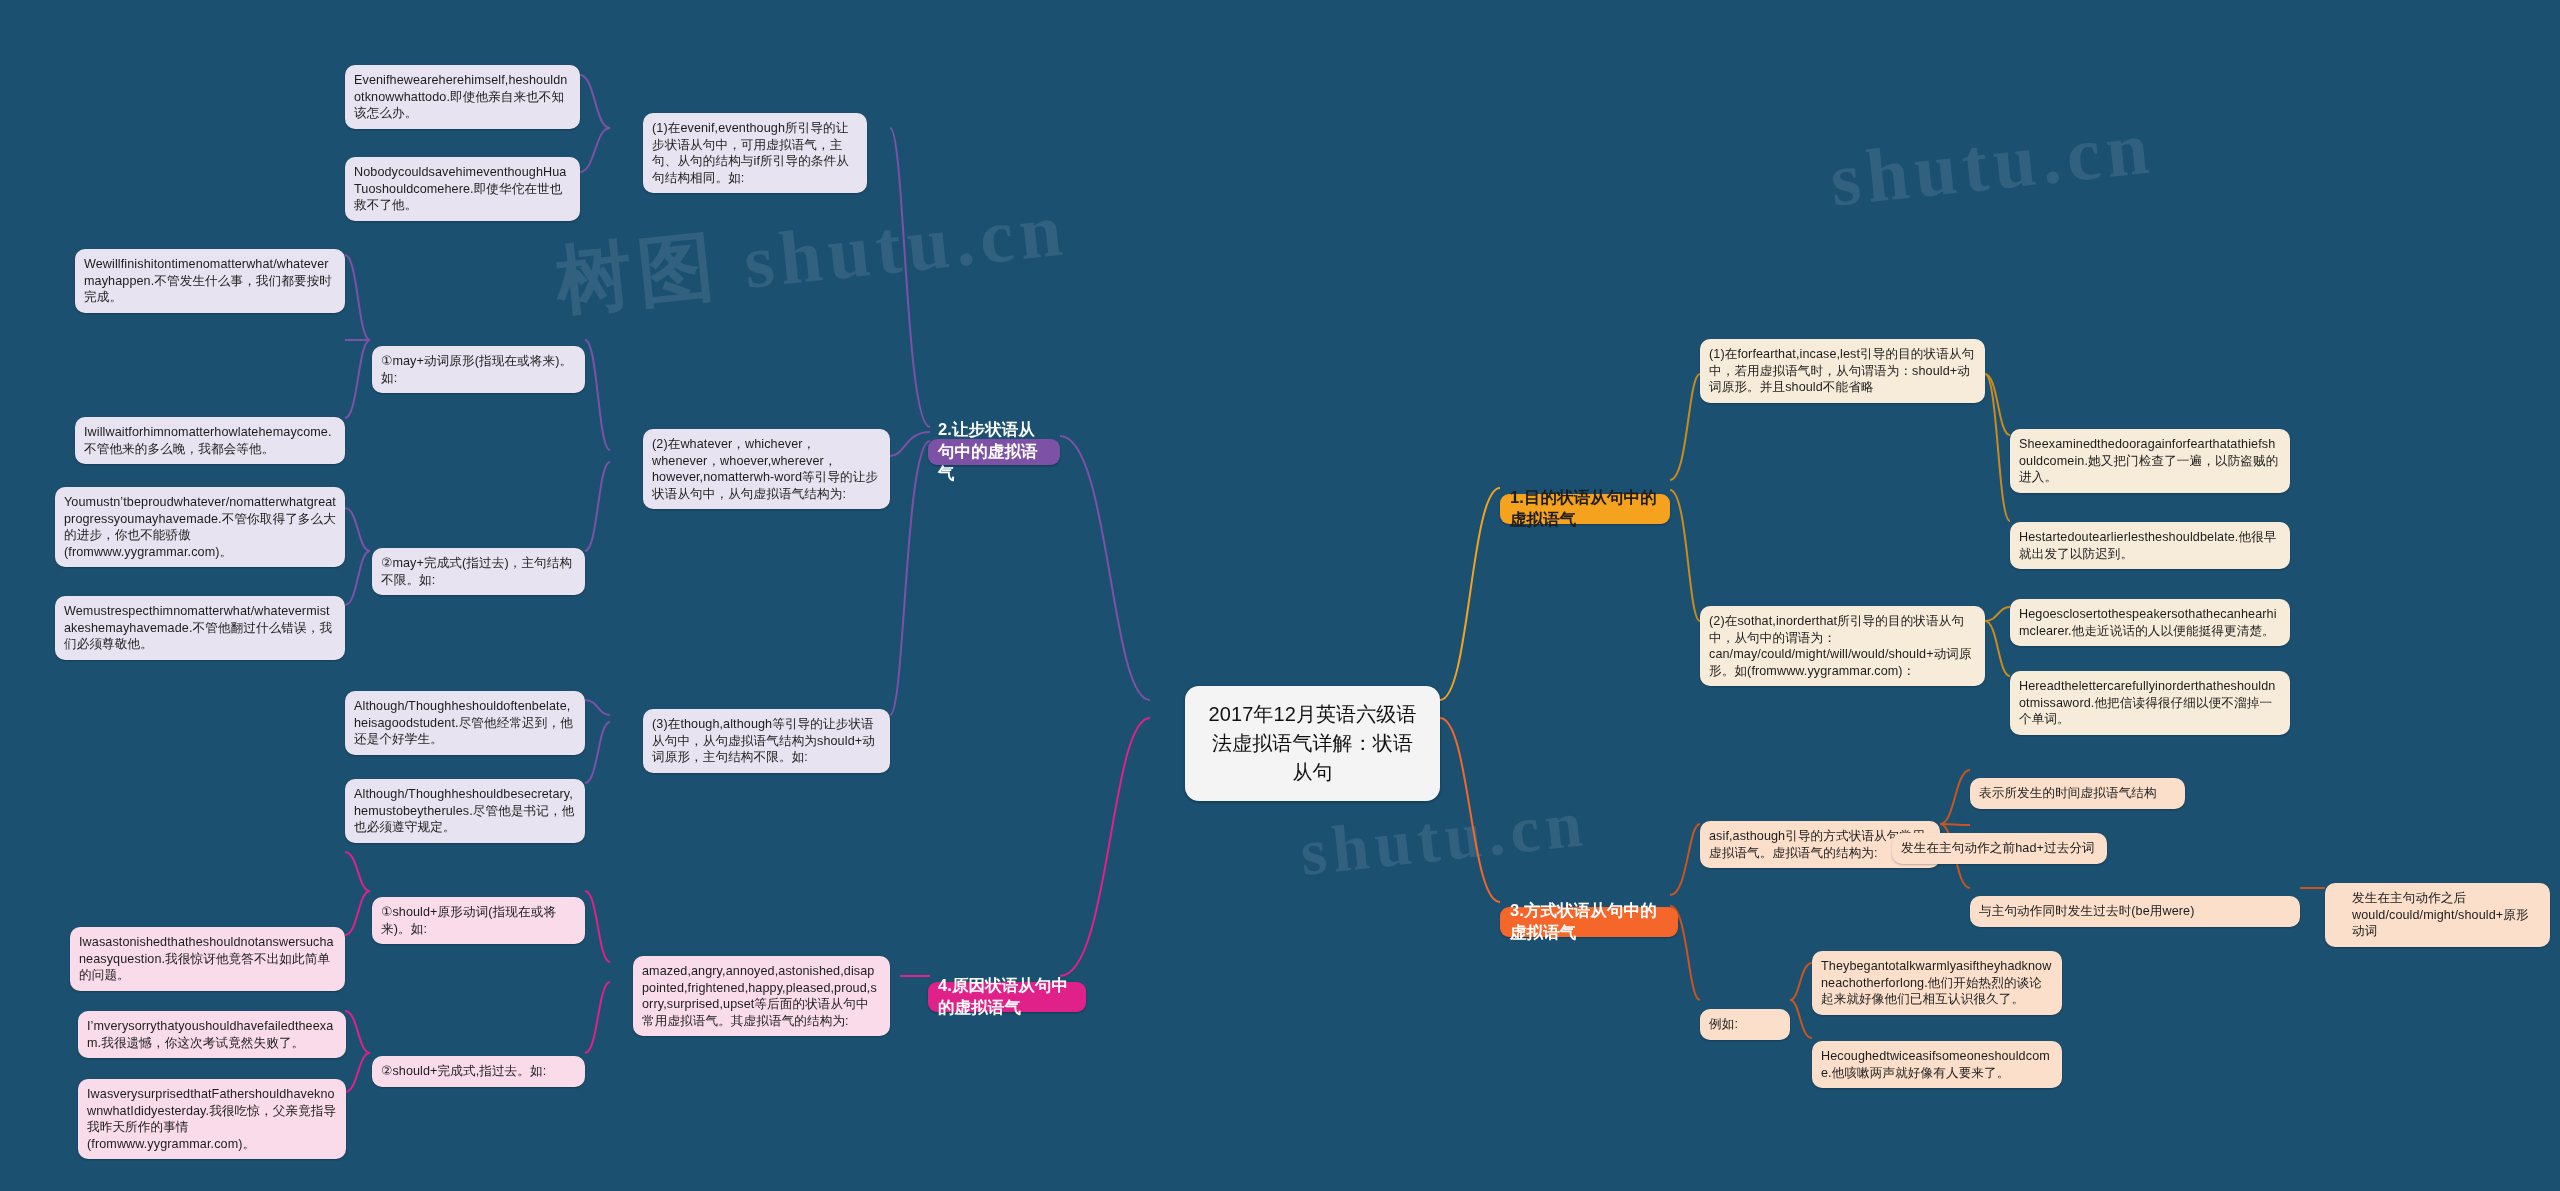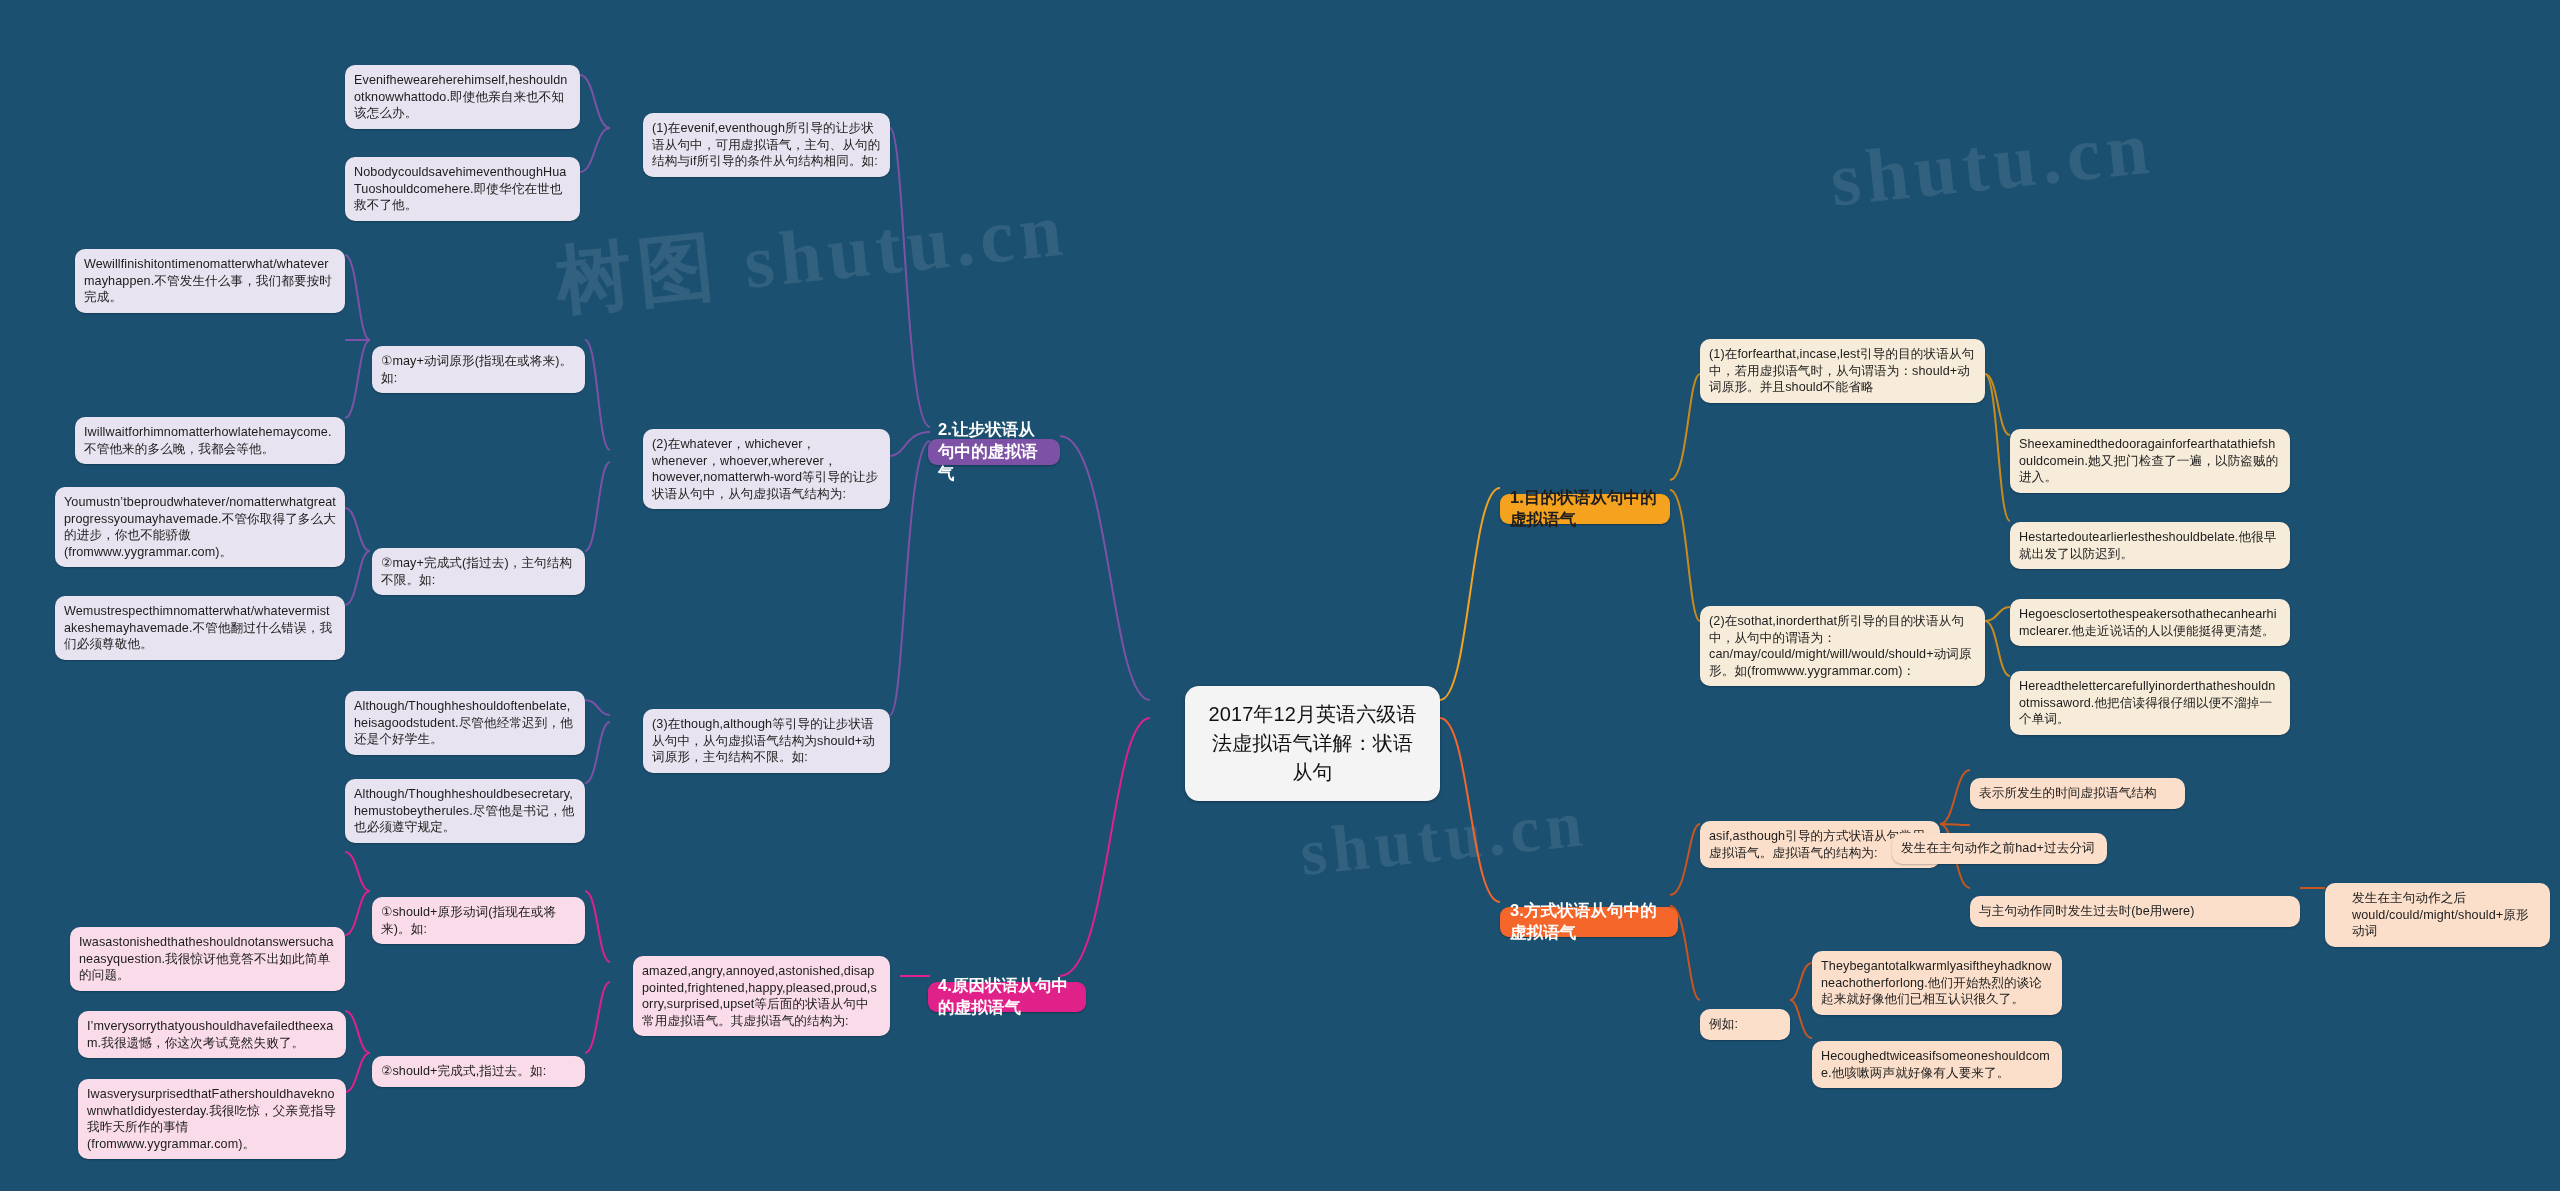--- a/index.html
+++ b/index.html
@@ -134,21 +134,21 @@
 
       <path d="M1790,1000 C1800,1000 1800,963 1812,963" stroke="#c9551f"></path>
       <path d="M1790,1000 C1800,1000 1800,1038 1812,1038" stroke="#c9551f"></path>
     </g>
   </svg>
 
   <div class="node root" style="left:1185px;top:665px;width:255px;text-align:center;">2017年12月英语六级语法虚拟语气详解：状语从句</div>
 
   <div class="node pill purple" style="left:928px;top:418px;width:132px;height:26px;">2.让步状语从句中的虚拟语气</div>
 
-  <div class="node lv2 lilac" style="left:643px;top:92px;width:247px;">(1)在evenif,eventhough所引导的让步状语从句中，可用虚拟语气，主句、从句的结构与if所引导的条件从句结构相同。如:</div>
+  <div class="node lv2 lilac" style="left:643px;top:92px;width:224px;">(1)在evenif,eventhough所引导的让步状语从句中，可用虚拟语气，主句、从句的结构与if所引导的条件从句结构相同。如:</div>
   <div class="node lv3 lilac" style="left:345px;top:44px;width:235px;">Evenifheweareherehimself,heshouldnotknowwhattodo.即使他亲自来也不知该怎么办。</div>
   <div class="node lv3 lilac" style="left:345px;top:136px;width:235px;">NobodycouldsavehimeventhoughHuaTuoshouldcomehere.即使华佗在世也救不了他。</div>
 
   <div class="node lv2 lilac" style="left:643px;top:408px;width:247px;">(2)在whatever，whichever，whenever，whoever,wherever，however,nomatterwh-word等引导的让步状语从句中，从句虚拟语气结构为:</div>
 
   <div class="node lv3 lilac" style="left:372px;top:325px;width:213px;">①may+动词原形(指现在或将来)。如:</div>
   <div class="node lv4 lilac" style="left:75px;top:228px;width:270px;">Wewillfinishitontimenomatterwhat/whatevermayhappen.不管发生什么事，我们都要按时完成。</div>
   <div class="node lv4 lilac" style="left:75px;top:396px;width:270px;">Iwillwaitforhimnomatterhowlatehemaycome.不管他来的多么晚，我都会等他。</div>
 
   <div class="node lv3 lilac" style="left:372px;top:527px;width:213px;">②may+完成式(指过去)，主句结构不限。如:</div>

